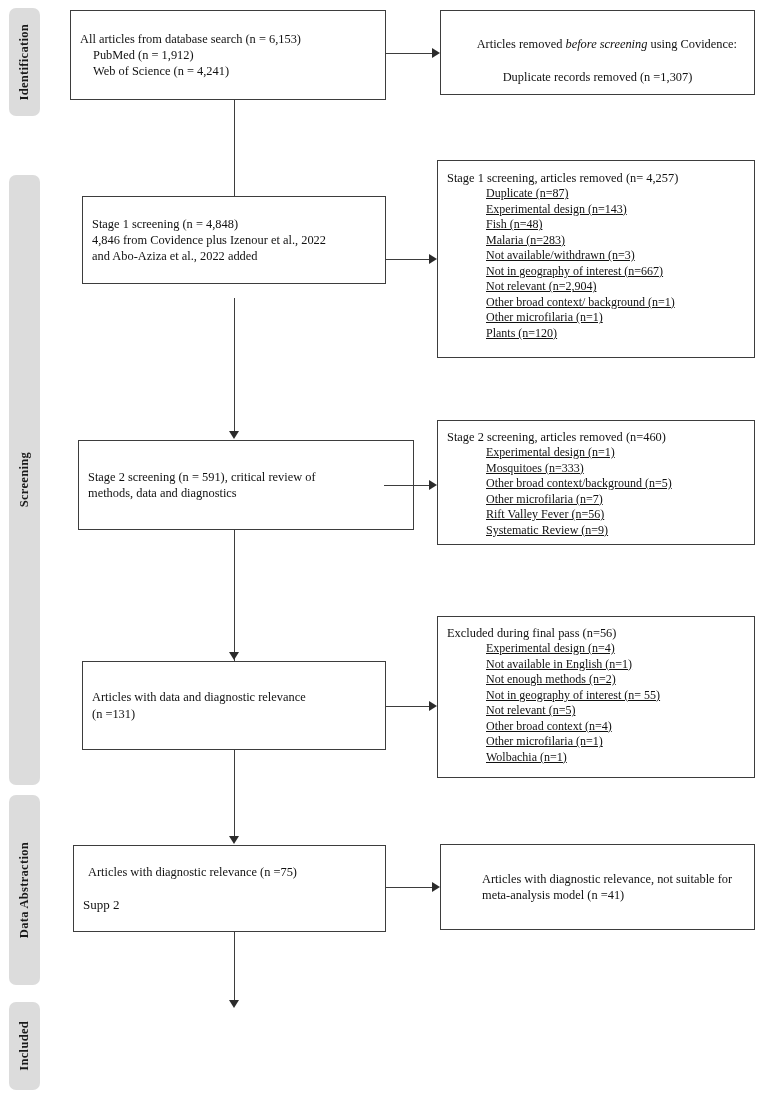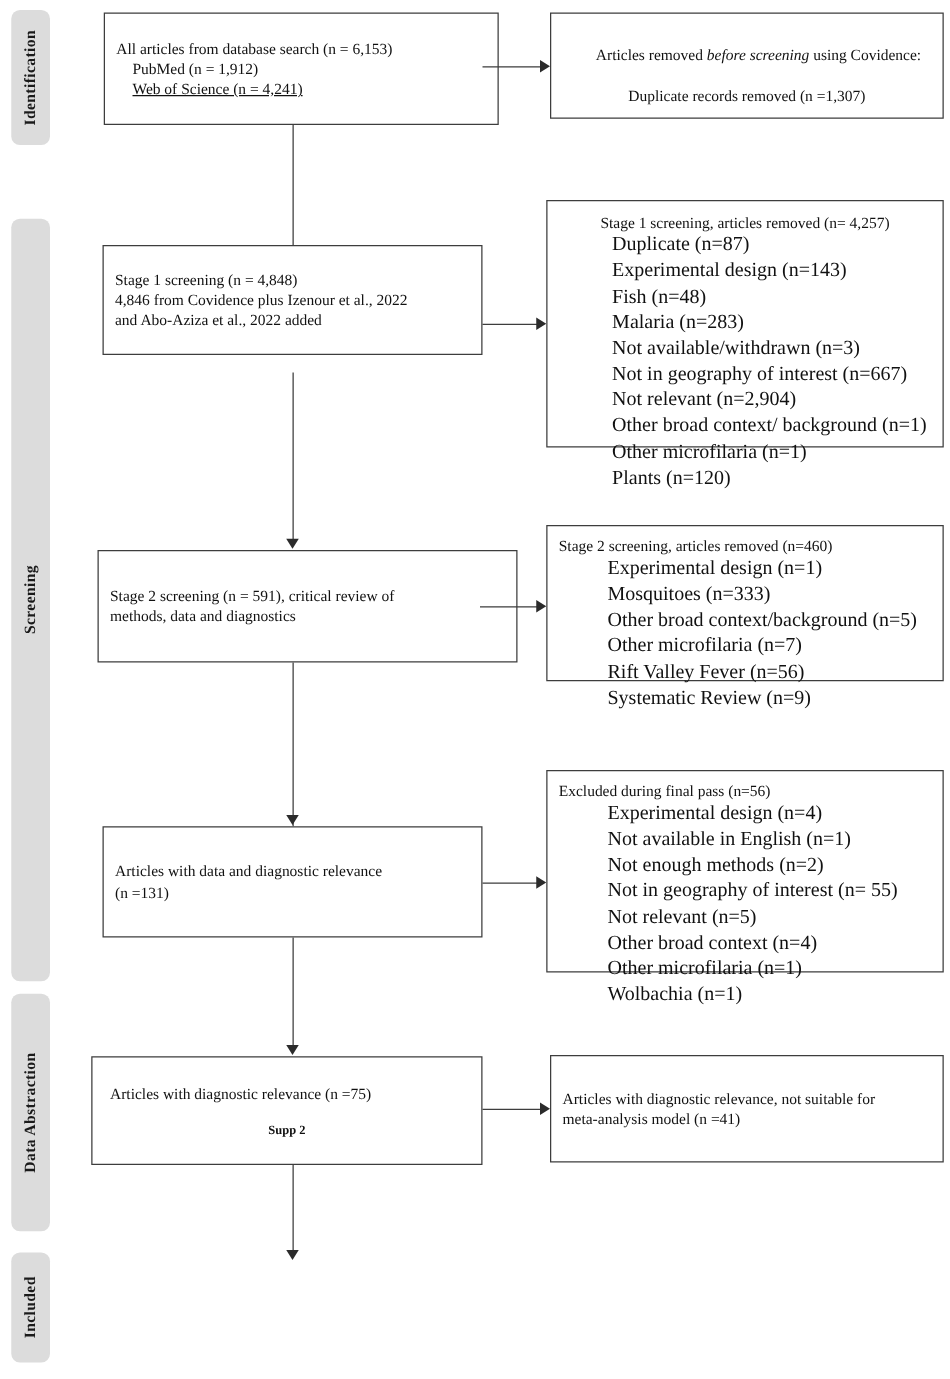--- a/index.html
+++ b/index.html
@@ -50,39 +50,39 @@
   .flow-box .btext {
     font-size: 12.4px;
     line-height: 1.30;
     padding: 0 9px;
     white-space: pre-wrap;
   }
   .flow-box .btext.center {
     text-align: center;
   }
   .flow-box .supp {
-    font-size: 10px;
-    font-weight: bold;
+    font-size: 13px;
+    font-weight: normal;
     padding: 0 9px;
-    text-align: center;
   }
   .flow-box .lead {
     font-size: 12.4px;
     line-height: 1.30;
     padding: 0 9px;
   }
   .flow-box ul.reasons {
     list-style: none;
     margin: 0;
     padding: 0 9px 0 48px;
   }
   .flow-box ul.reasons li {
-    font-size: 16px;
+    font-size: 12px;
     line-height: 1.295;
     white-space: nowrap;
+    text-decoration: underline;
   }
   .ital { font-style: italic; }
 
   
   .vline {
     position: absolute;
     width: 0;
     border-left: 1.3px solid #3d3d3d;
   }
   .hline {
@@ -119,24 +119,24 @@
   </div>
 
   <div class="stage-bar" style="left:9px; top:795px; width:31px; height:190px;">
     <span class="stage-label">Data Abstraction</span>
   </div>
 
   <div class="stage-bar" style="left:9px; top:1002px; width:31px; height:88px;">
     <span class="stage-label">Included</span>
   </div>
 
-  <div class="flow-box" style="left:70px; top:10px; width:316px; height:90px;margin-left:13px;">
+  <div class="flow-box" style="left:70px; top:10px; width:316px; height:90px;">
     <div class="btext">All articles from database search (n = 6,153)</div>
     <div class="btext" style="padding-left:22px;">PubMed (n = 1,912)</div>
-    <div class="btext" style="padding-left:22px;text-decoration:underline;">Web of Science (n = 4,241)</div>
+    <div class="btext" style="padding-left:22px;">Web of Science (n = 4,241)</div>
   </div>
 
   <div class="hline" style="left:386px; top:53px; width:48px;"></div>
   <div class="arrow-right" style="left:432px; top:48px;"></div>
 
   <div class="flow-box" style="left:440px; top:10px; width:315px; height:85px;">
     <div class="btext center">
       <span>Articles removed </span><span class="ital">before screening</span><span> using Covidence:</span>
     </div>
     <div class="btext center">Duplicate records removed (n =1,307)</div>
@@ -147,21 +147,21 @@
 
   <div class="flow-box" style="left:82px; top:196px; width:304px; height:88px;">
     <div class="btext">Stage 1 screening (n = 4,848)</div>
     <div class="btext">4,846 from Covidence plus Izenour et al., 2022</div>
     <div class="btext">and Abo-Aziza et al., 2022 added</div>
   </div>
 
   <div class="hline" style="left:386px; top:259px; width:45px;"></div>
   <div class="arrow-right" style="left:429px; top:254px;"></div>
 
-  <div class="flow-box" style="left:437px; top:160px; width:318px; height:198px; justify-content:flex-start; padding-top:9px;align-items:center;">
+  <div class="flow-box" style="left:437px; top:160px; width:318px; height:198px; justify-content:flex-start; padding-top:9px;">
     <div class="lead">Stage 1 screening, articles removed (n= 4,257)</div>
     <ul class="reasons">
       <li>Duplicate (n=87)</li>
       <li>Experimental design (n=143)</li>
       <li>Fish (n=48)</li>
       <li>Malaria (n=283)</li>
       <li>Not available/withdrawn (n=3)</li>
       <li>Not in geography of interest (n=667)</li>
       <li>Not relevant (n=2,904)</li>
       <li>Other broad context/ background (n=1)</li>
@@ -222,21 +222,21 @@
   <div class="arrow-down" style="left:229px; top:836px;"></div>
 
   <div class="flow-box" style="left:73px; top:845px; width:313px; height:87px;">
     <div class="btext" style="padding-left:14px;">Articles with diagnostic relevance (n =75)</div>
     <div class="supp" style="margin-top:16px;">Supp 2</div>
   </div>
 
   <div class="hline" style="left:386px; top:887px; width:48px;"></div>
   <div class="arrow-right" style="left:432px; top:882px;"></div>
 
-  <div class="flow-box" style="left:440px; top:844px; width:315px; height:86px;">
+  <div class="flow-box" style="left:440px; top:844px; width:315px; height:86px;padding-left:32px;">
     <div class="btext">Articles with diagnostic relevance, not suitable for</div>
     <div class="btext">meta-analysis model (n =41)</div>
   </div>
 
   <div class="vline" style="left:234px; top:932px; height:72px;"></div>
   <div class="arrow-down" style="left:229px; top:1000px;"></div>
 
 
 </div>
 

